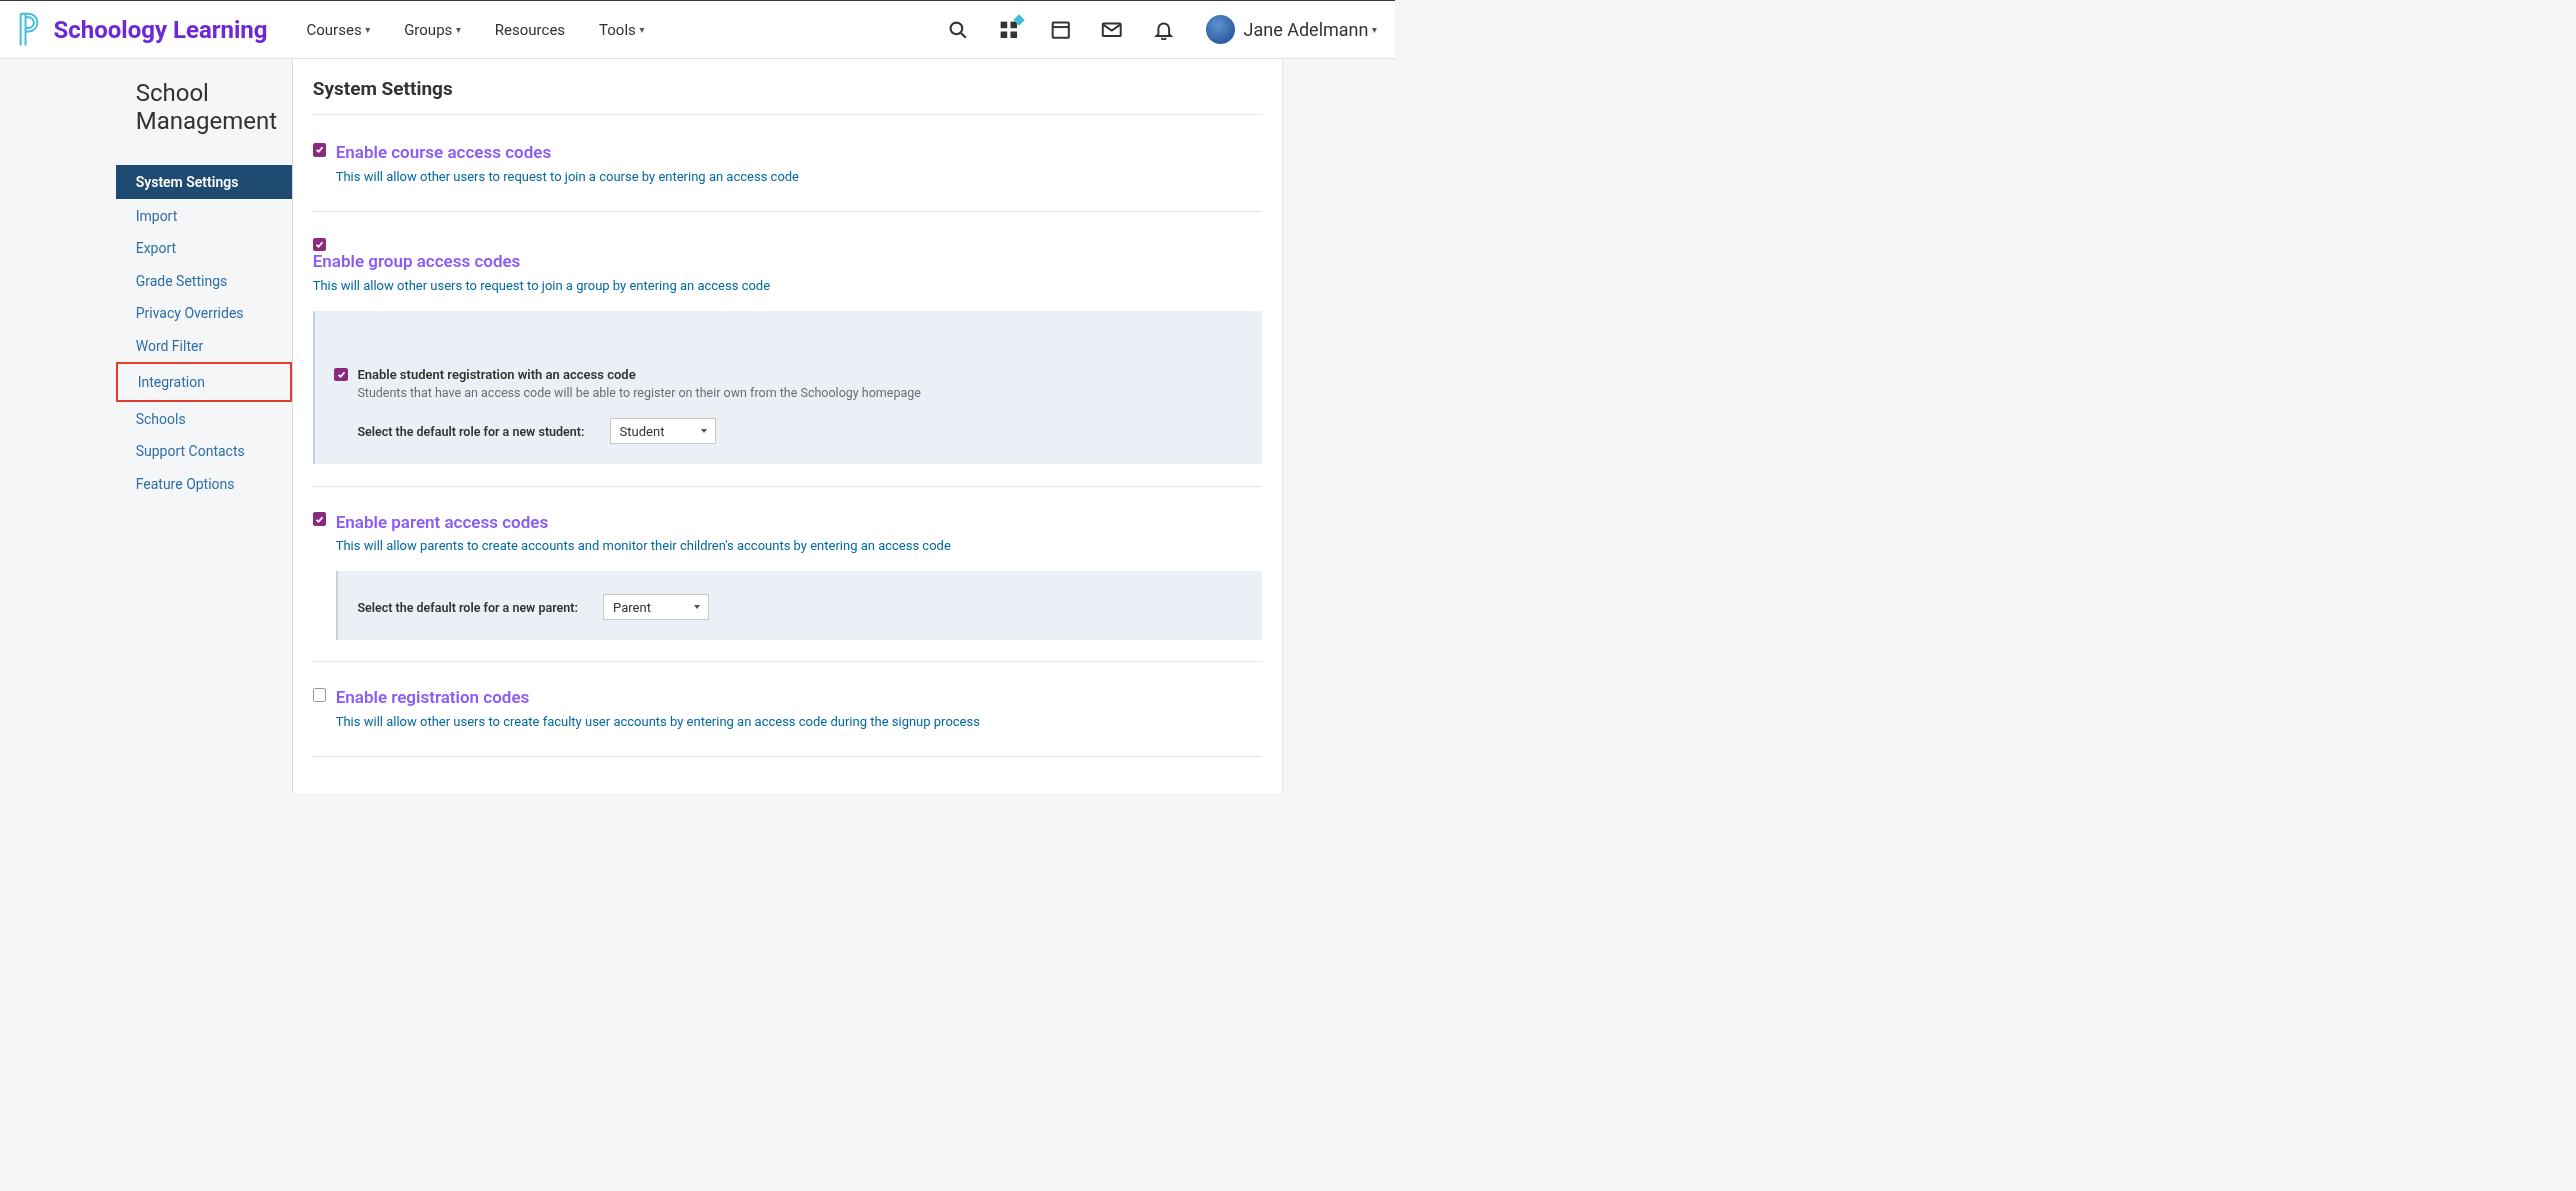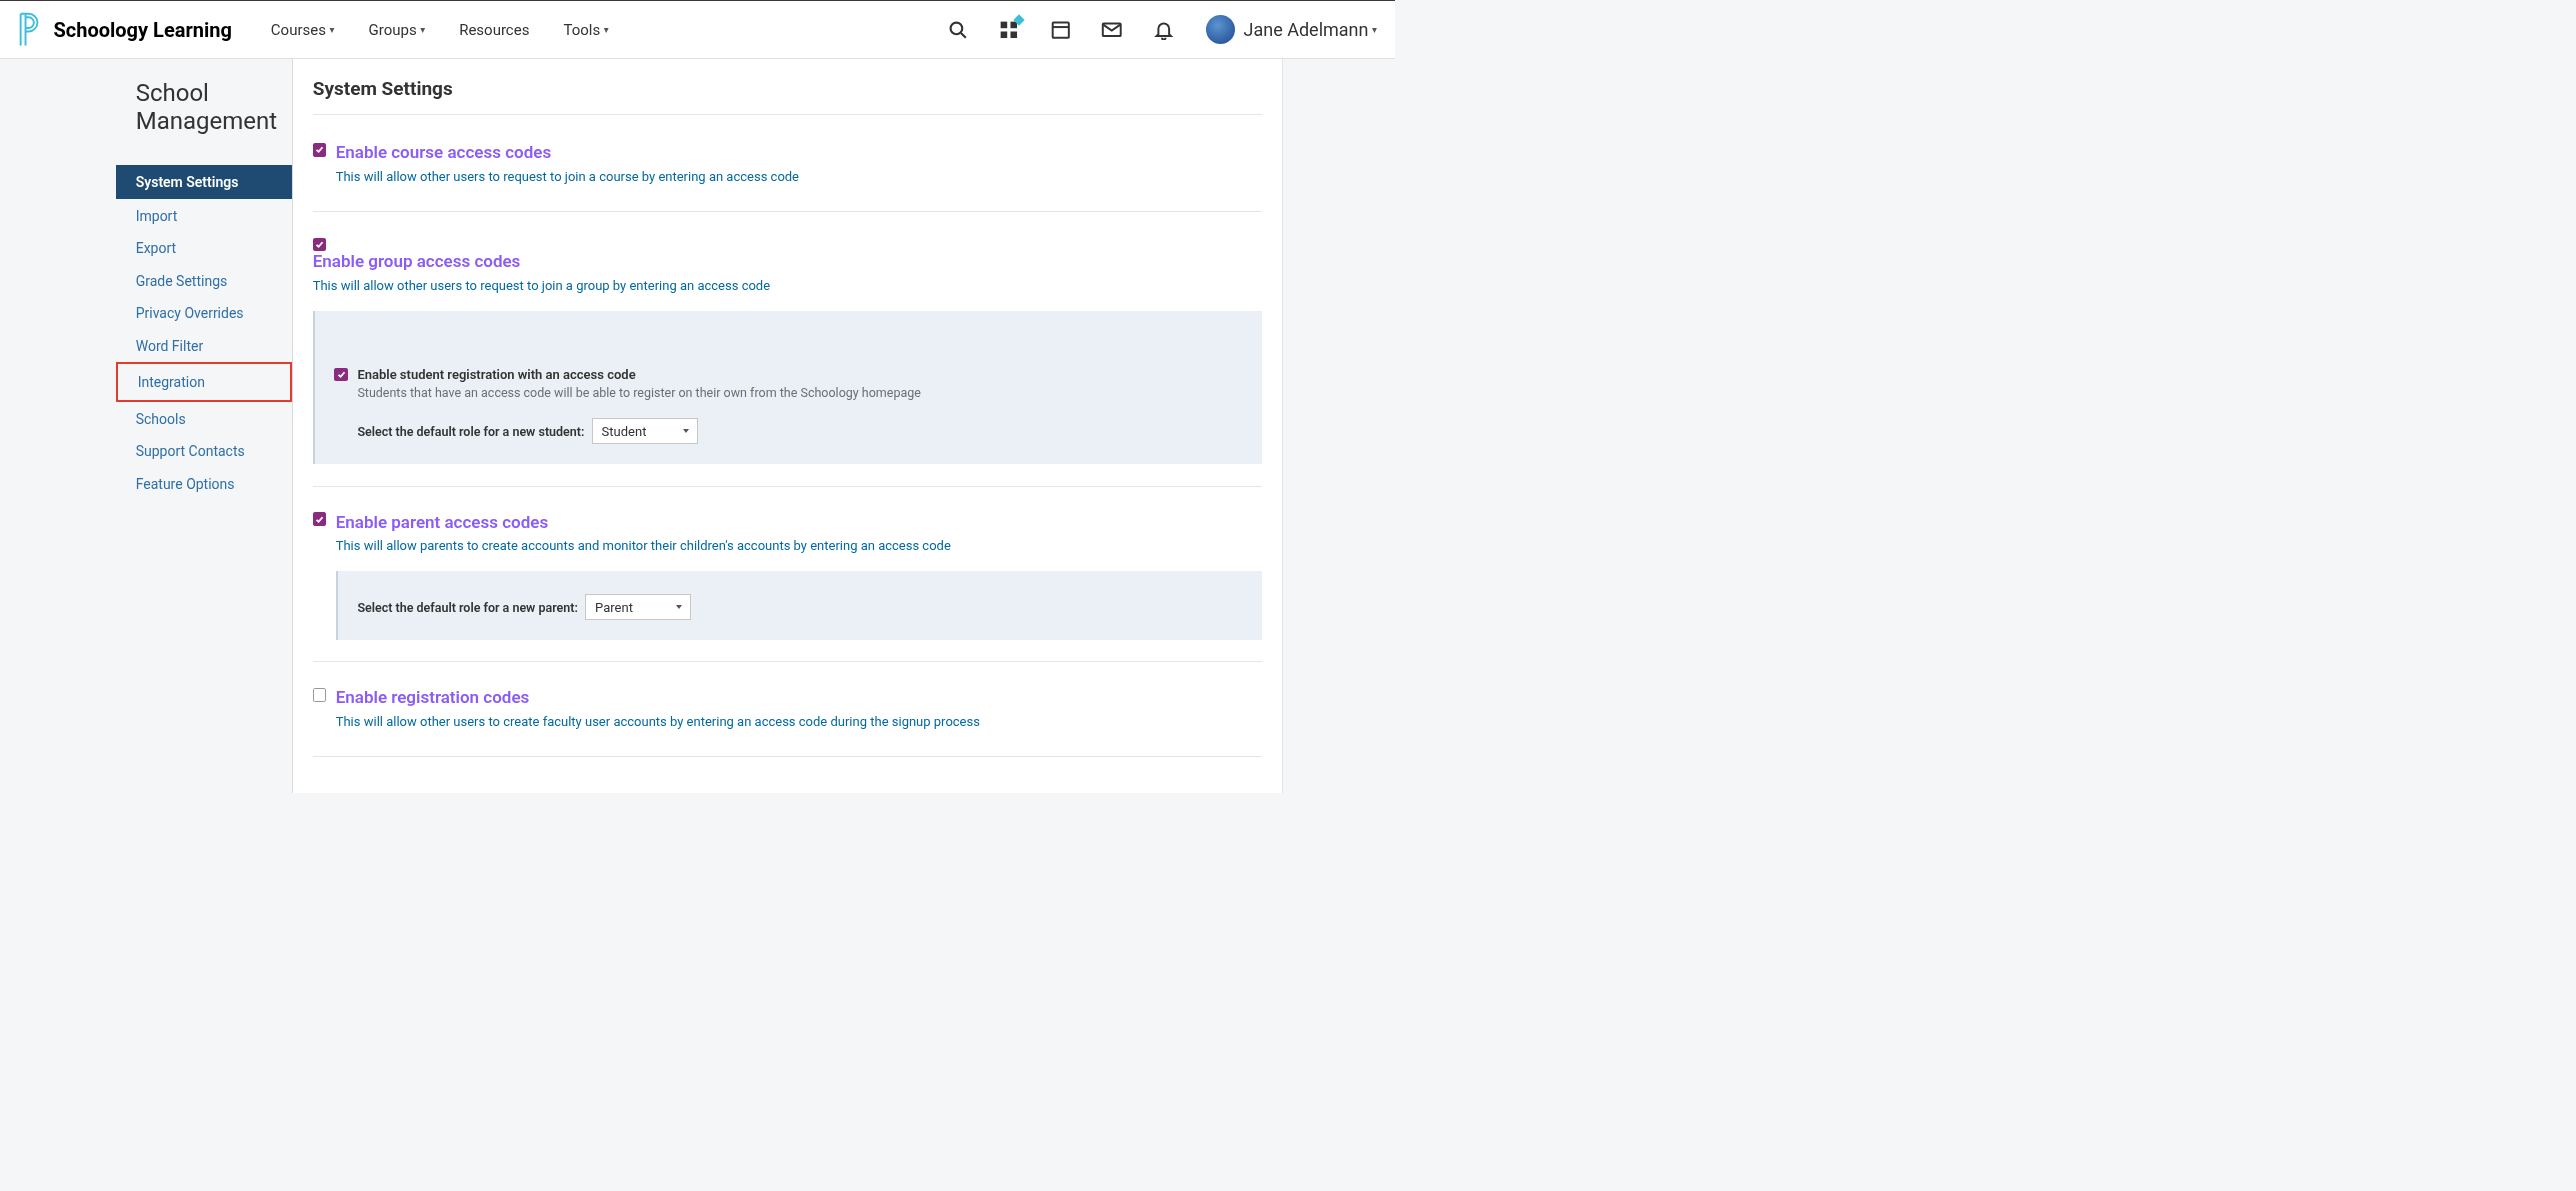--- a/index.html
+++ b/index.html
@@ -23,23 +23,23 @@
     align-items: center;
     margin-right: 39px;
   }
   .logo-icon {
     width: 23px;
     height: 36px;
     margin-right: 12.5px;
     color: #3dbfd9;
   }
   .logo-text {
-    font-size: 20px;
+    font-size: 24px;
     font-weight: 700;
-    color: #000000;
+    color: #6d28d9;
   }
   .nav-main { display: flex; align-items: center; flex: 1; }
   .nav-item {
     font-size: 15px;
     color: #333;
     margin-right: 34px;
     display: flex;
     align-items: center;
     cursor: pointer;
   }
@@ -148,21 +148,21 @@
   .subpanel {
     margin-top: 16px;
     background: #eaf0f6;
     border-left: 2.7px solid #c7d2dc;
     padding: 18px 19.7px 19.7px 19.7px;
   }
   .subpanel .inner-setting { display: flex; margin-bottom: 18px; margin-top: 38px; }
   .subpanel .inner-setting .cb-col { width: 23px; flex-shrink:0; }
   .sub-label { font-size: 13px; font-weight: 600; color: #333; margin-bottom: 3.6px; }
   .sub-desc  { font-size: 12.5px; color: #6a6f77; }
-  .select-row { display: flex; align-items: center; margin-top: 5px; margin-left: 23px;}
+  .select-row { display: flex; align-items: center; margin-top: 5px; margin-left: 23px; gap: 18px;}
   .select-row.noindent { margin-left: 0; }
   .select-label { font-size: 12.5px; font-weight: 600; color: #333; margin-right: 7.2px; }
   .select {
     border: 0.9px solid #c7c7c7;
     background: #fff;
     font-size: 13px;
     padding: 4.5px 25px 4.5px 9px;
     position: relative;
     min-width: 106px;
     cursor: pointer;

